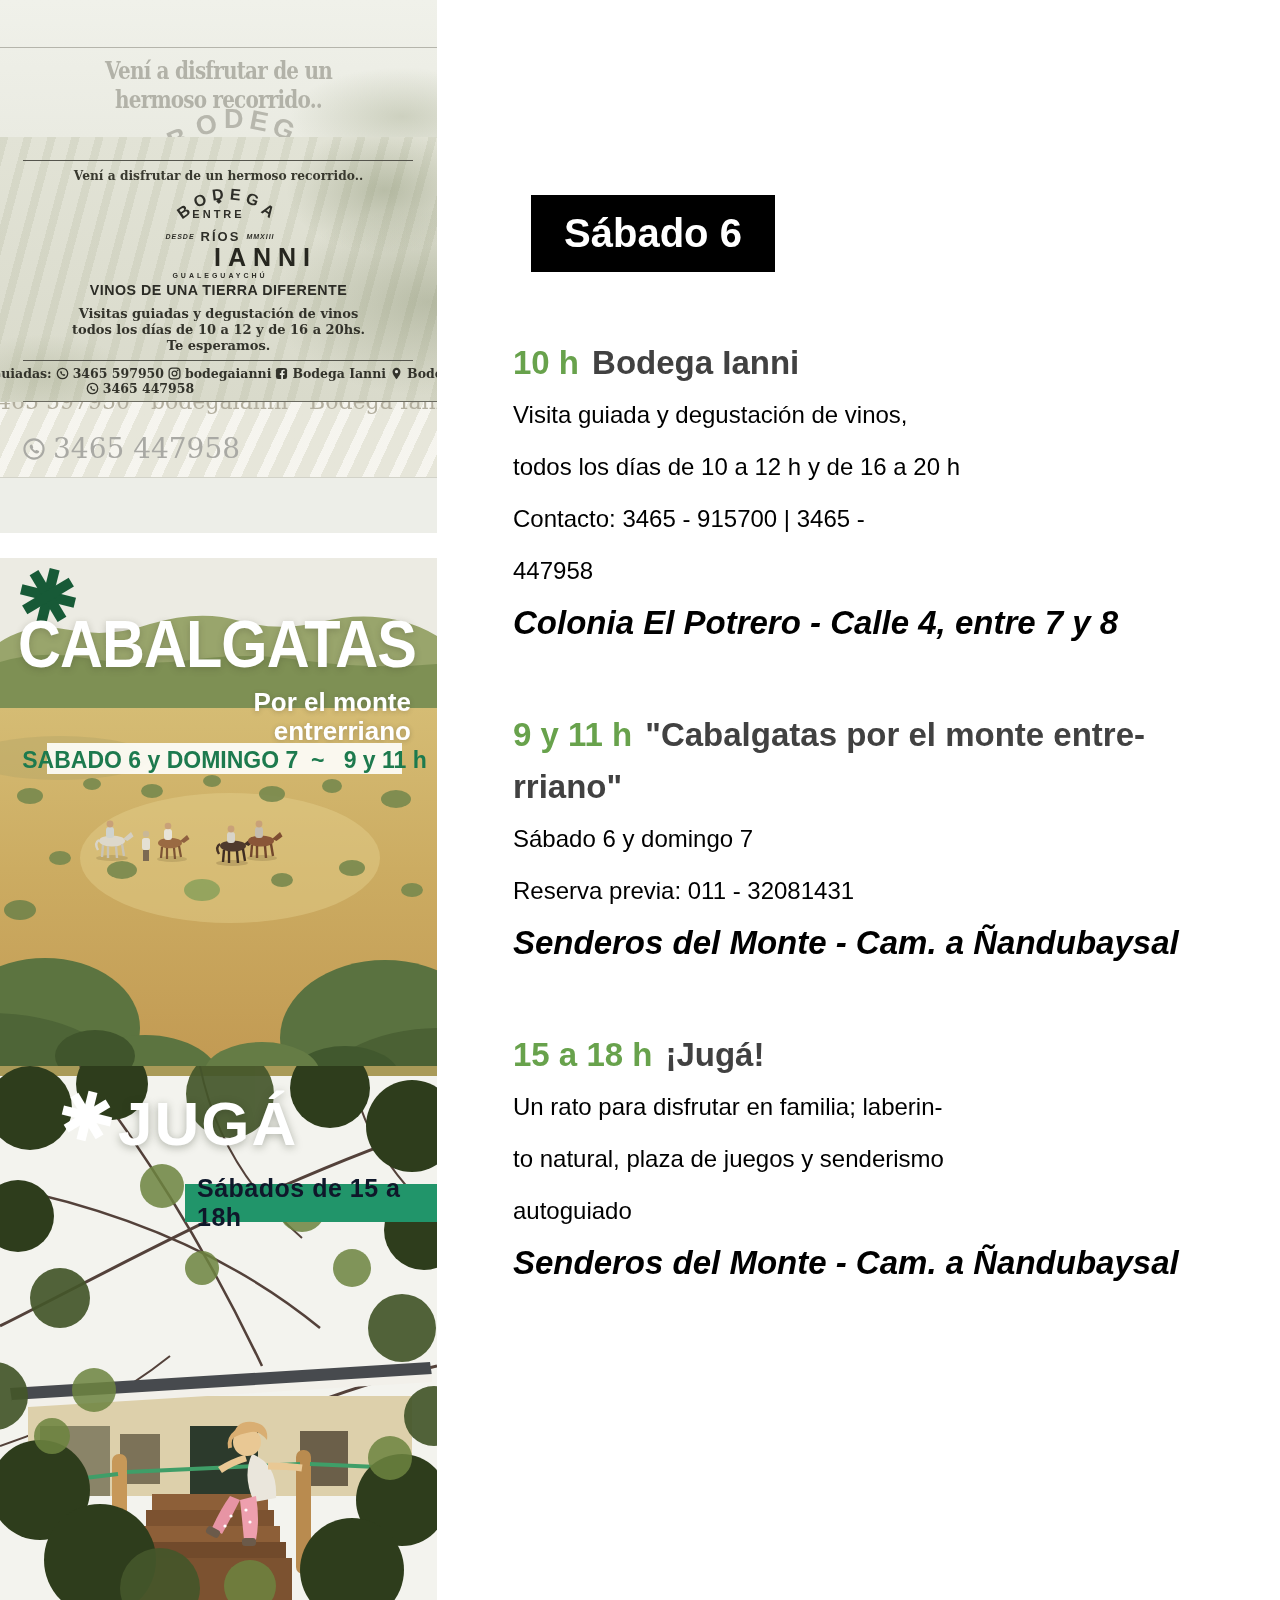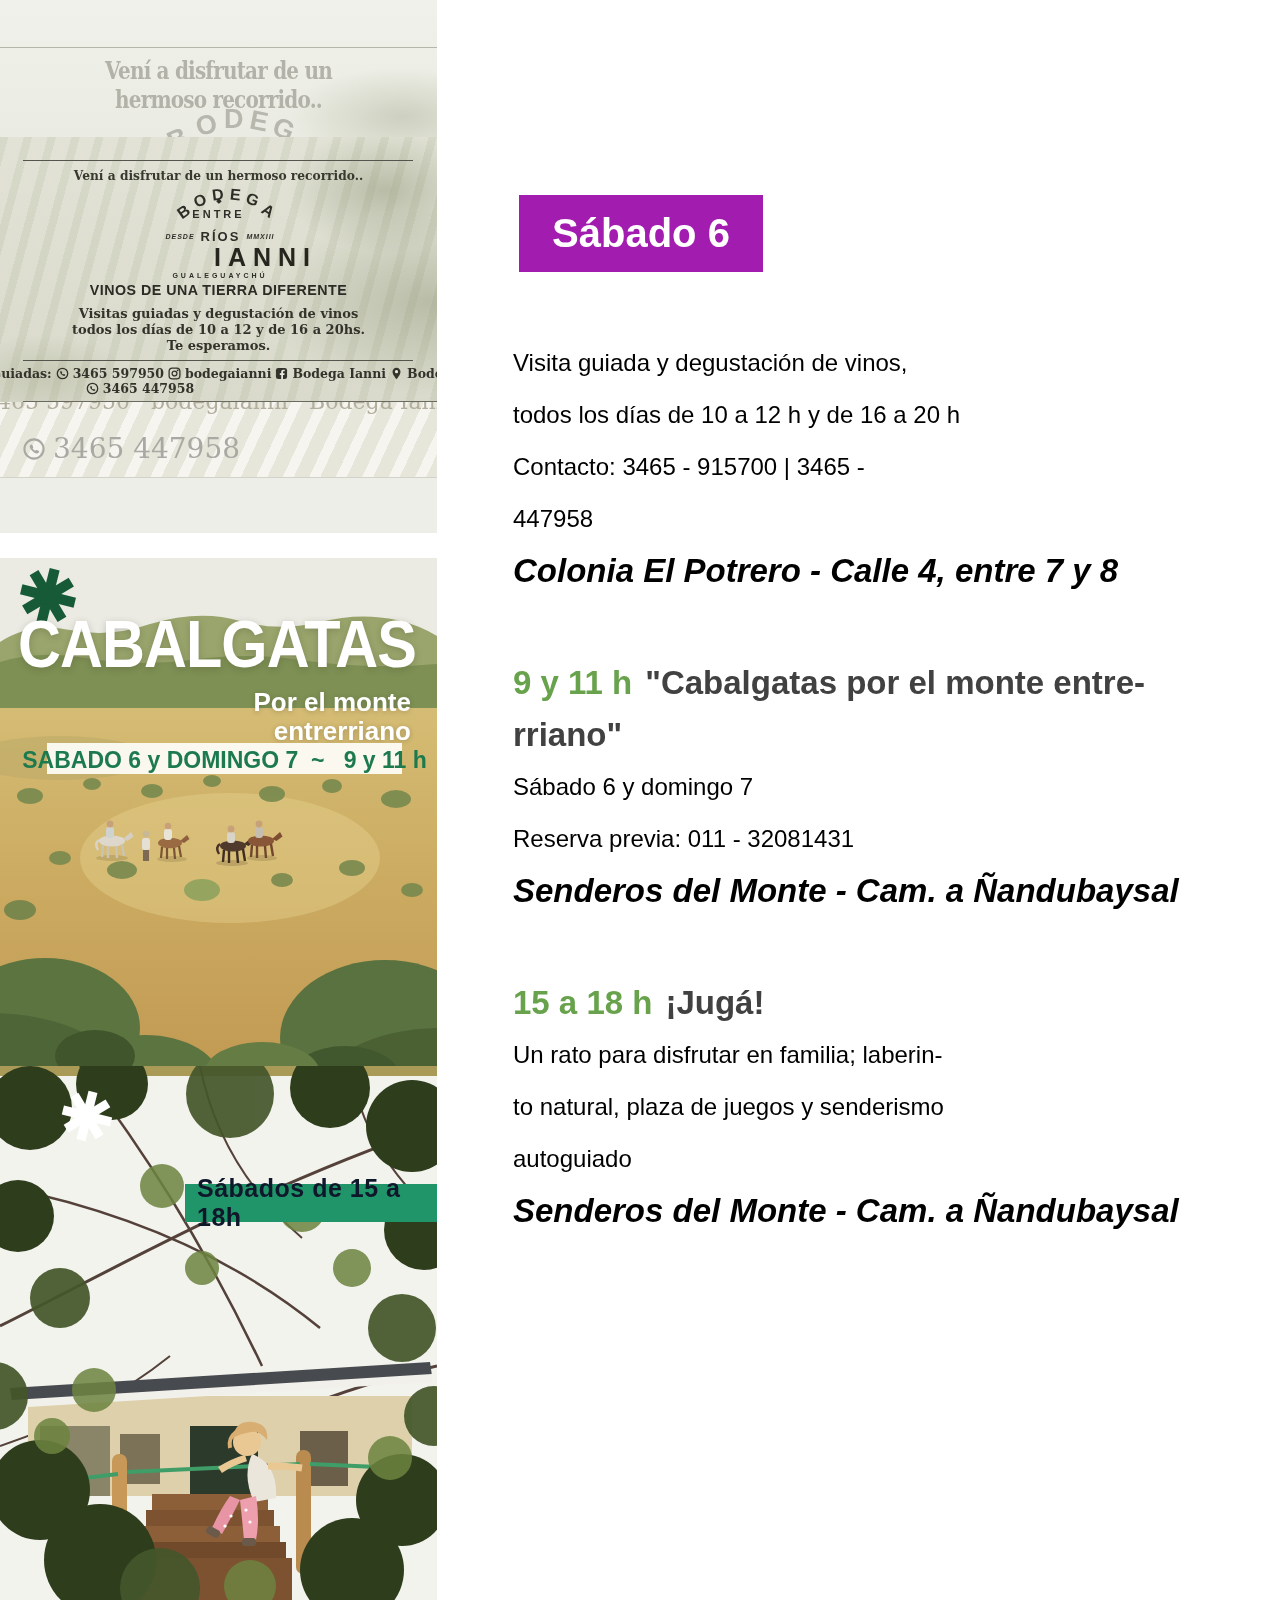--- a/index.html
+++ b/index.html
@@ -74,21 +74,21 @@
   
   .juga { position:absolute; left:0; top:1066px; width:437px; height:534px; overflow:hidden; background:#f3f3ee; }
   .juga-title { position:absolute; left:118px; top:22px; color:#ffffff; font-size:62px; font-weight:bold;
     letter-spacing:2px; text-shadow:0 2px 8px rgba(40,50,30,.35); }
   .juga-band { position:absolute; left:185px; top:118px; width:252px; height:38px; background:#21956a;
     display:flex; align-items:center; padding-left:12px; }
   .juga-band span { color:#0f172a; font-size:25px; font-weight:bold; letter-spacing:.5px; }
 
   
   .right { position:absolute; left:513px; top:195px; width:700px; }
-  .badge { margin-left:6px; width:244px; height:77px; background:#a21caf;
+  .badge { margin-left:18px; width:244px; height:77px; background:#000000;
     display:flex; align-items:center; justify-content:center; }
   .badge span { color:#ffffff; font-size:40px; font-weight:bold; }
   .events { margin-top:65px; width:677px; }
   .event { margin-bottom:60px; }
   .ev-head { font-size:33px; line-height:52px; font-weight:bold; color:#414141; white-space:nowrap; }
   .ev-time { color:#68a24c; margin-right:13px; }
   .ev-head-cont { font-size:33px; line-height:52px; font-weight:bold; color:#414141; }
   .ev-line { font-size:24px; line-height:52px; color:#000000; }
   .ev-loc { font-size:33px; line-height:52px; color:#000000; font-weight:bold; font-style:italic; }
 </style>
@@ -405,34 +405,38 @@
       </g>
     </svg>
     <svg class="asterisk" style="left:60px;top:22px;" width="54" height="56" viewBox="0 0 100 100">
       <g transform="rotate(14 50 50)" stroke="#ffffff" stroke-width="17">
         <line x1="50" y1="4" x2="50" y2="96"></line>
         <line x1="4" y1="50" x2="96" y2="50"></line>
         <line x1="18" y1="18" x2="82" y2="82"></line>
         <line x1="82" y1="18" x2="18" y2="82"></line>
       </g>
     </svg>
+    <div class="juga-title">JUGÁ</div>
     <div class="juga-band">
       <span>Sábados de 15 a 18h</span>
     </div>
   </section>
 </div>
 
 <main class="right">
   <div class="badge">
     <span>Sábado 6</span>
   </div>
 
   <div class="events">
 
     <article class="event">
+      <div class="ev-head">
+        <span class="ev-time">10 h</span><span class="ev-title">Bodega Ianni</span>
+      </div>
       <div class="ev-line">Visita guiada y degustación de vinos,</div>
       <div class="ev-line">todos los días de 10 a 12 h y de 16 a 20 h</div>
       <div class="ev-line">Contacto: 3465 - 915700 | 3465 -</div>
       <div class="ev-line">447958</div>
       <div class="ev-loc">Colonia El Potrero - Calle 4, entre 7 y 8</div>
     </article>
 
     <article class="event">
       <div class="ev-head">
         <span class="ev-time">9 y 11 h</span><span class="ev-title">"Cabalgatas por el monte entre-</span>

